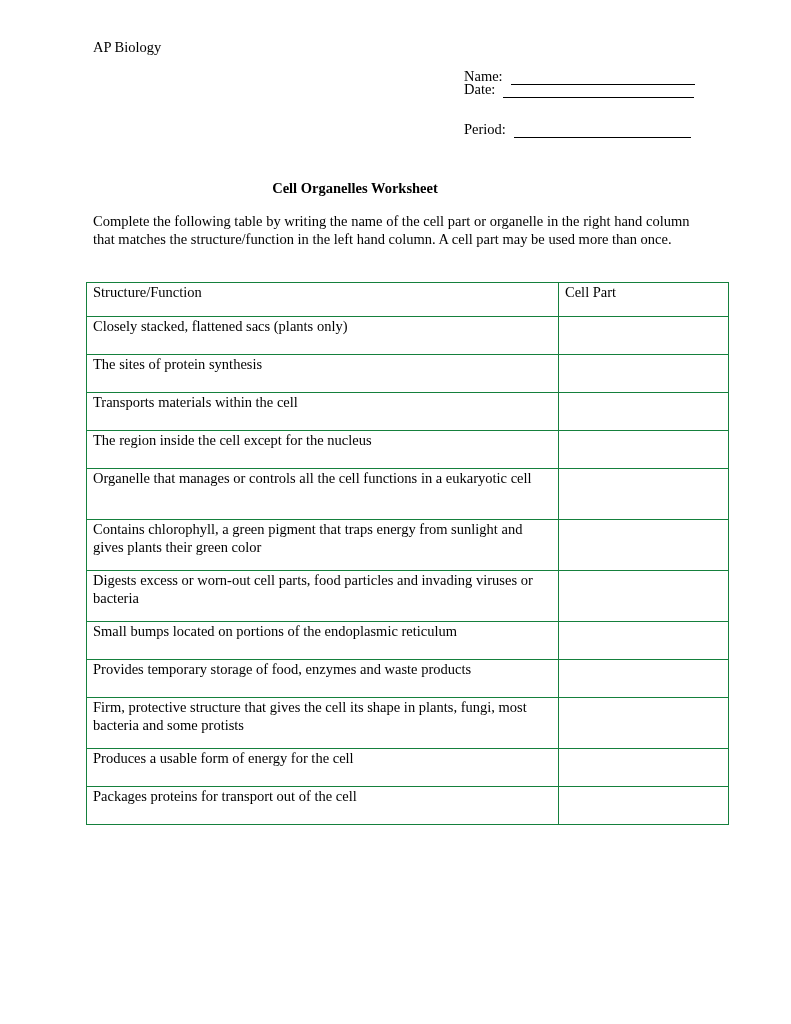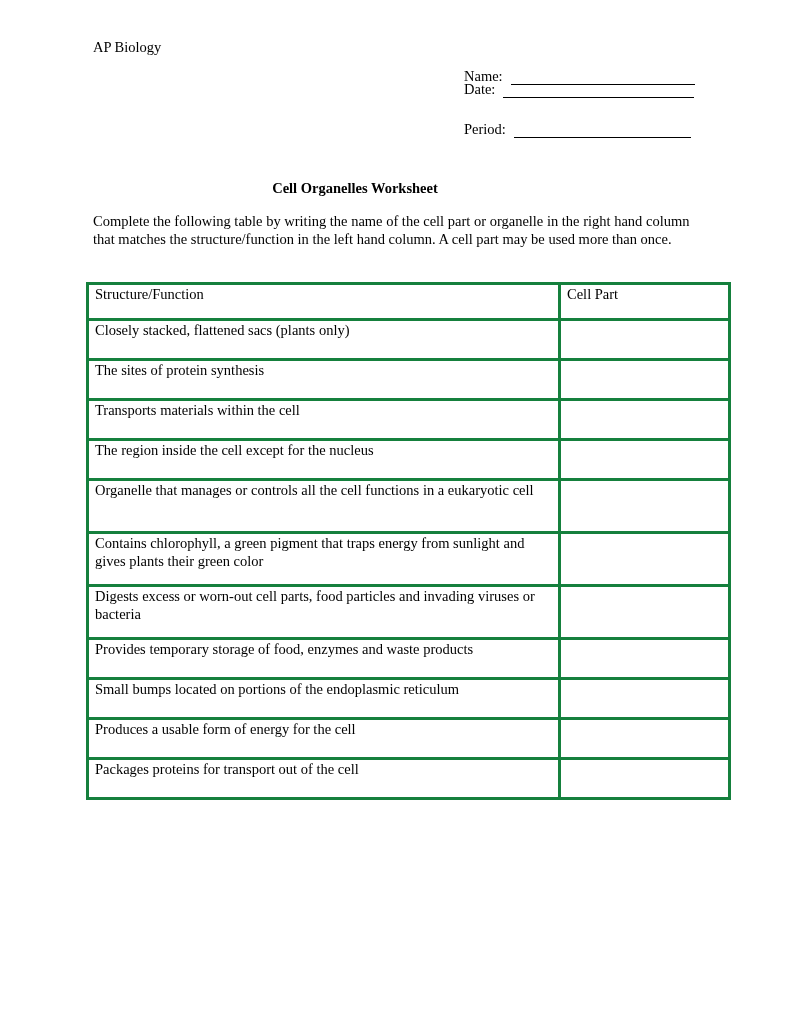--- a/index.html
+++ b/index.html
@@ -9,21 +9,21 @@
   .course { left: 93px; top: 39px; }
   .field { left: 464px; display: flex; align-items: flex-end; }
   .field .line { border-bottom: 1px solid #000; height: 14px; margin-left: 8px; }
   .f-name { top: 47px; margin-top: 21px; } .f-name .line { width: 184px; border-bottom-width: 1.5px; }
   .f-date { top: 81px; text-align: center; } .f-date .line { width: 191px; }
   .f-period { top: 121px; text-align: center; } .f-period .line { width: 177px; }
   .title { left: 0; width: 710px; top: 180px; text-align: center; font-weight: bold; }
   .instructions { left: 93px; top: 213px; width: 620px; white-space: normal; line-height: 17.5px; }
   table.ws { position: absolute; left: 86px; top: 282px; width: 642px;
              border-collapse: collapse; table-layout: fixed; }
-  table.ws td { border: 3px solid #15803d; vertical-align: top; padding: 1px 6px 0 6px;
+  table.ws td { border: 1px solid #15803d; vertical-align: top; padding: 1px 6px 0 6px;
                 line-height: 17.5px; }
   table.ws col.c1 { width: 472px; } table.ws col.c2 { width: 170px; }
   tr.r1 td { height: 36px; }
   tr.r2 td { height: 49px; }
   tr.hdr td { height: 32px; padding-top: 1px; }
 </style>
 </head>
 <body>
 
 <div class="abs course">AP Biology</div>
@@ -77,25 +77,29 @@
   </tr>
   <tr class="r2">
     <td>Contains chlorophyll, a green pigment that traps energy from sunlight and gives plants their green color</td>
     <td></td>
   </tr>
   <tr class="r2">
     <td>Digests excess or worn-out cell parts, food particles and invading viruses or bacteria</td>
     <td></td>
   </tr>
   <tr class="r1">
+    <td>Small bumps located on portions of the endoplasmic reticulum</td>
+    <td></td>
+  </tr>
+  <tr class="r1">
     <td>Provides temporary storage of food, enzymes and waste products</td>
     <td></td>
   </tr>
-  <tr class="r1">
-    <td>Small bumps located on portions of the endoplasmic reticulum</td>
+  <tr class="r2">
+    <td>Firm, protective structure that gives the cell its shape in plants, fungi, most bacteria and some protists</td>
     <td></td>
   </tr>
   <tr class="r1">
     <td>Produces a usable form of energy for the cell</td>
     <td></td>
   </tr>
   <tr class="r1">
     <td>Packages proteins for transport out of the cell</td>
     <td></td>
   </tr>

